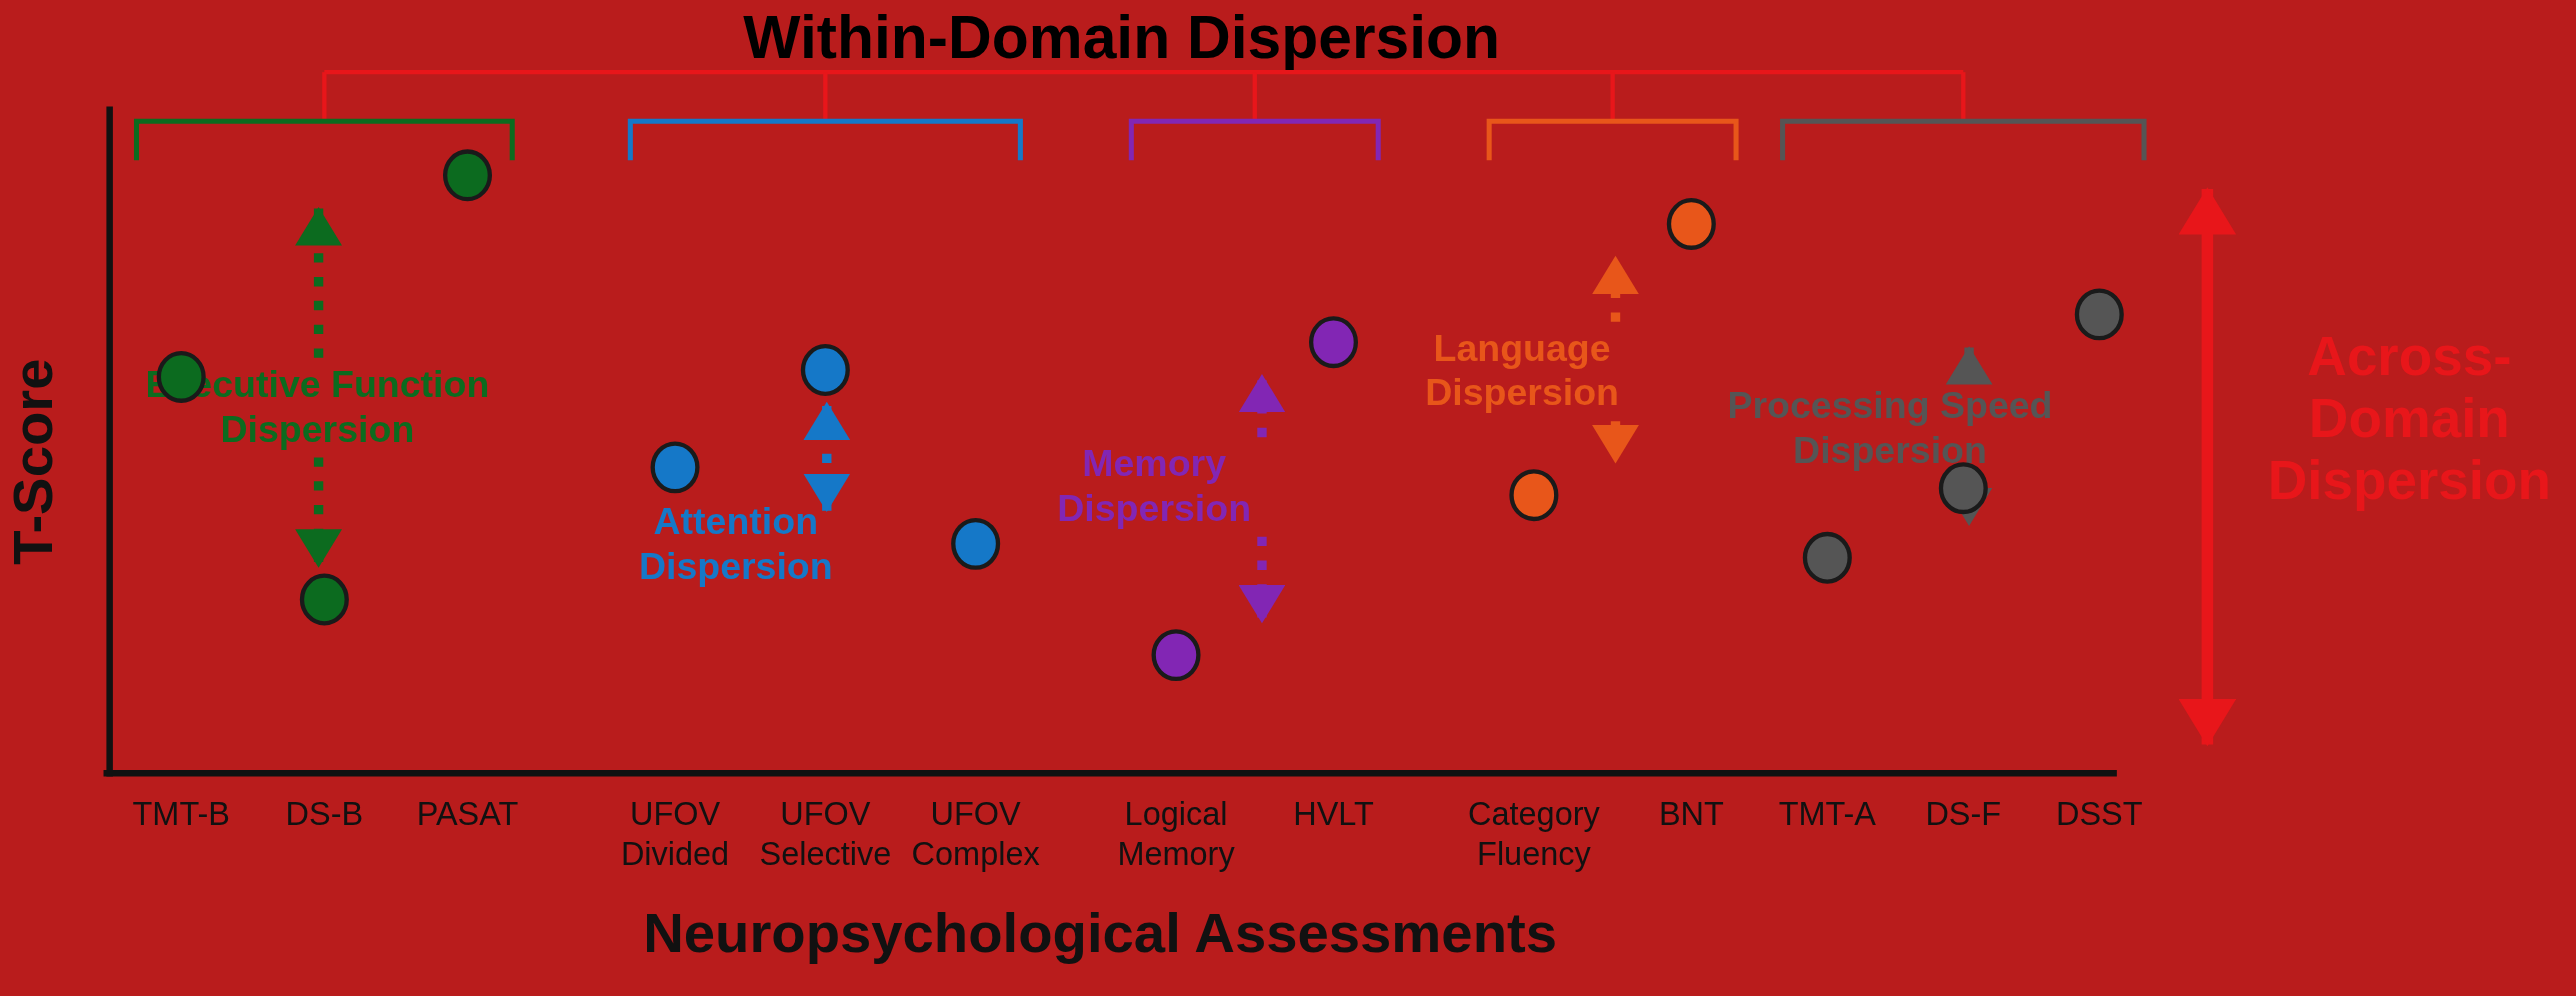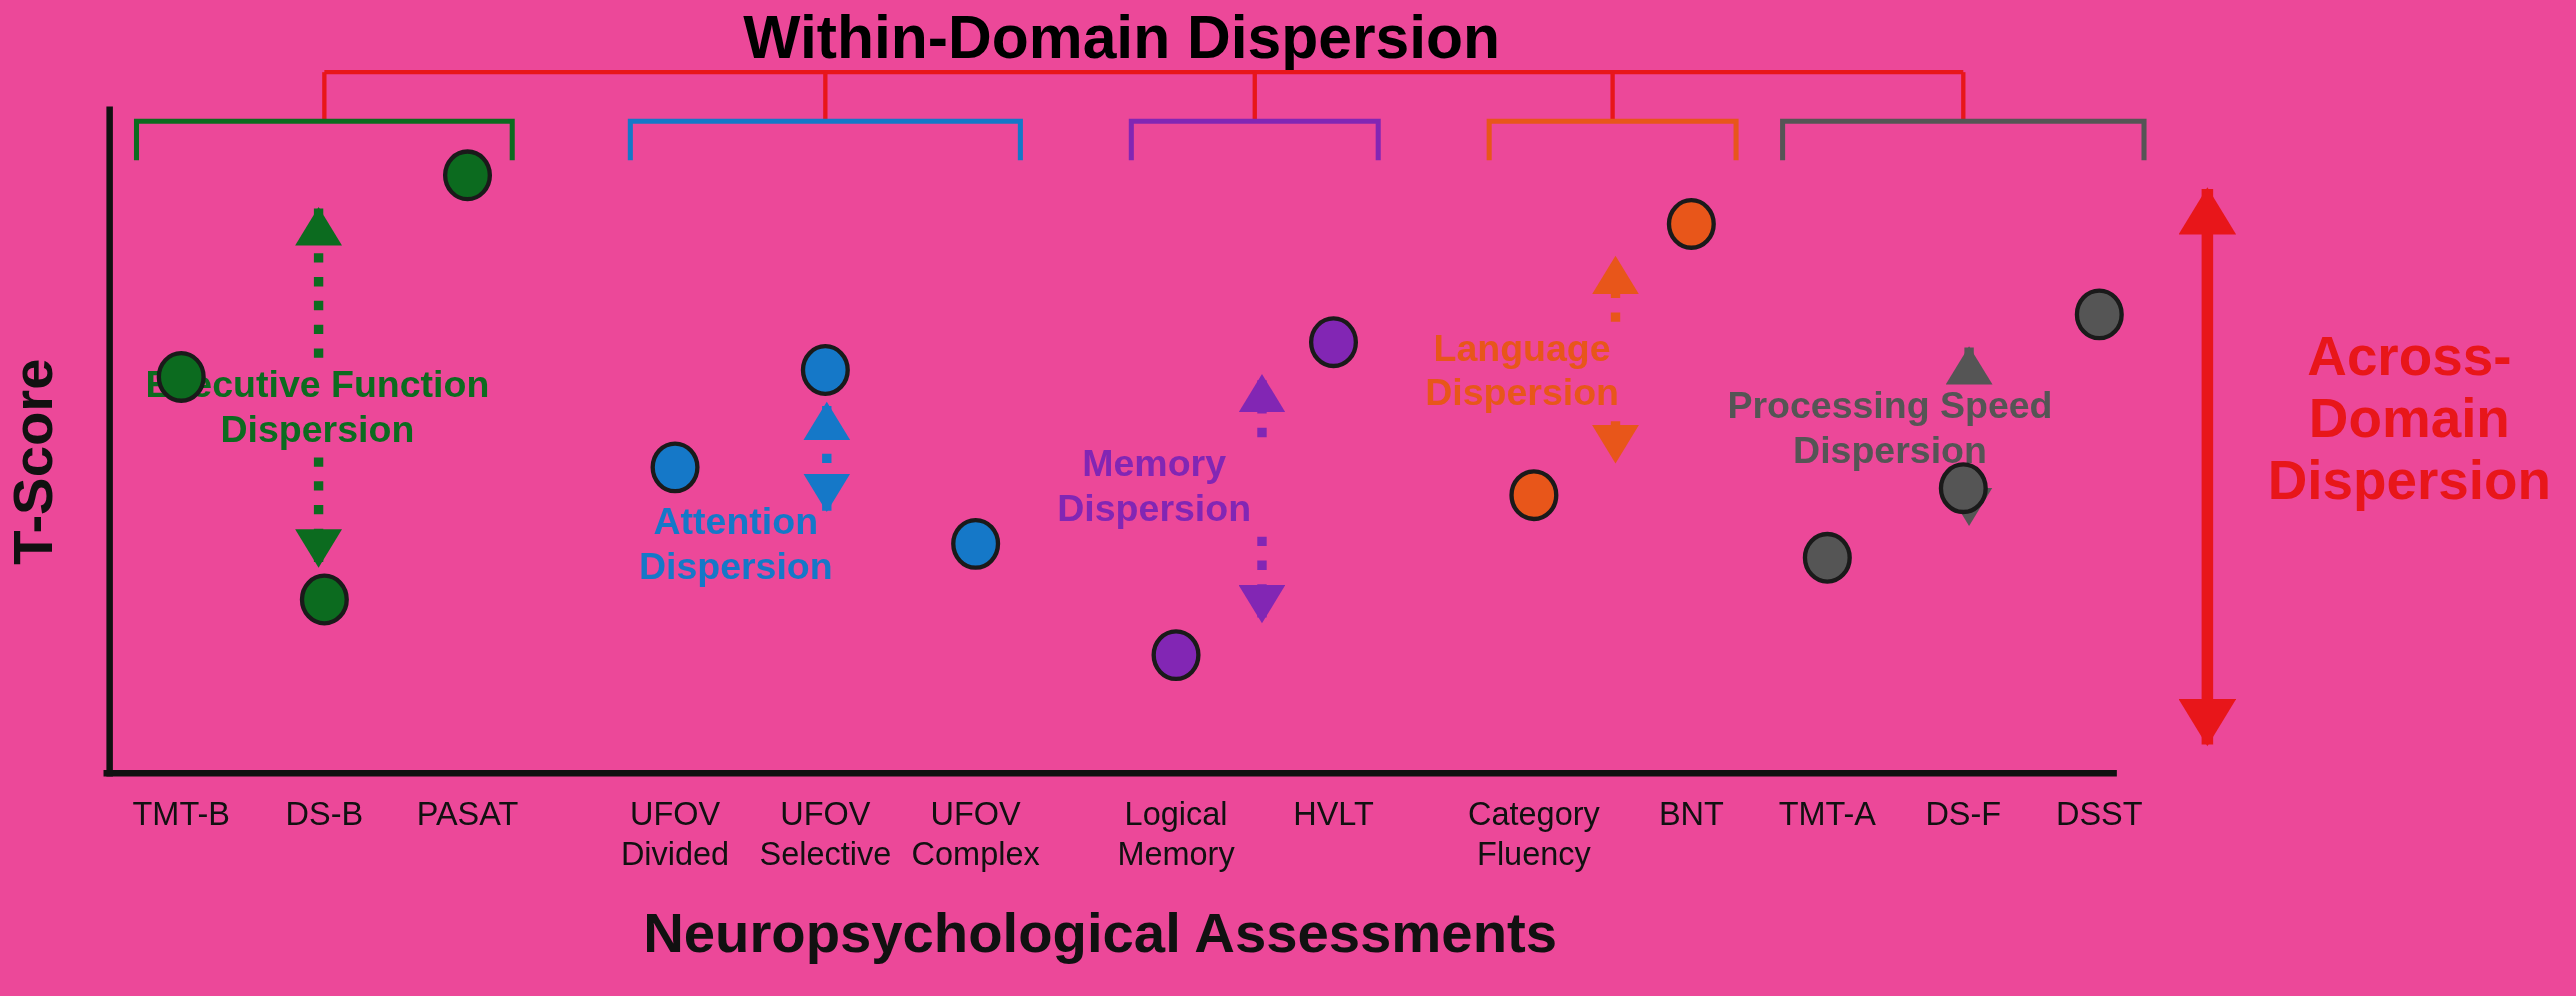--- a/index.html
+++ b/index.html
@@ -7,21 +7,21 @@
     padding: 0;
     background: #ffffff;
   }
   body {
     font-family: "Liberation Sans", sans-serif;
   }
   #figure-root {
     position: relative;
     width: 2576px;
     height: 997px;
-    background: #ec4899;
+    background: #b91c1c;
     overflow: hidden;
   }
   #figure-svg {
     position: absolute;
     left: 0;
     top: 0;
     width: 2576px;
     height: 997px;
   }
   .axis-line {

